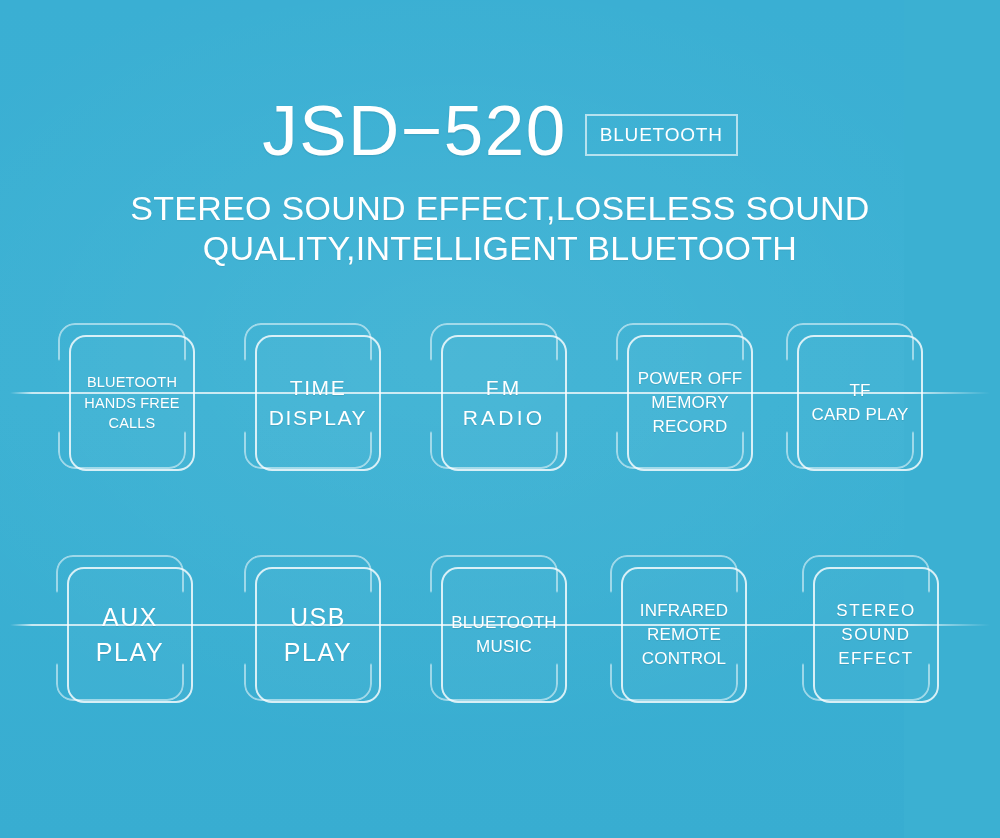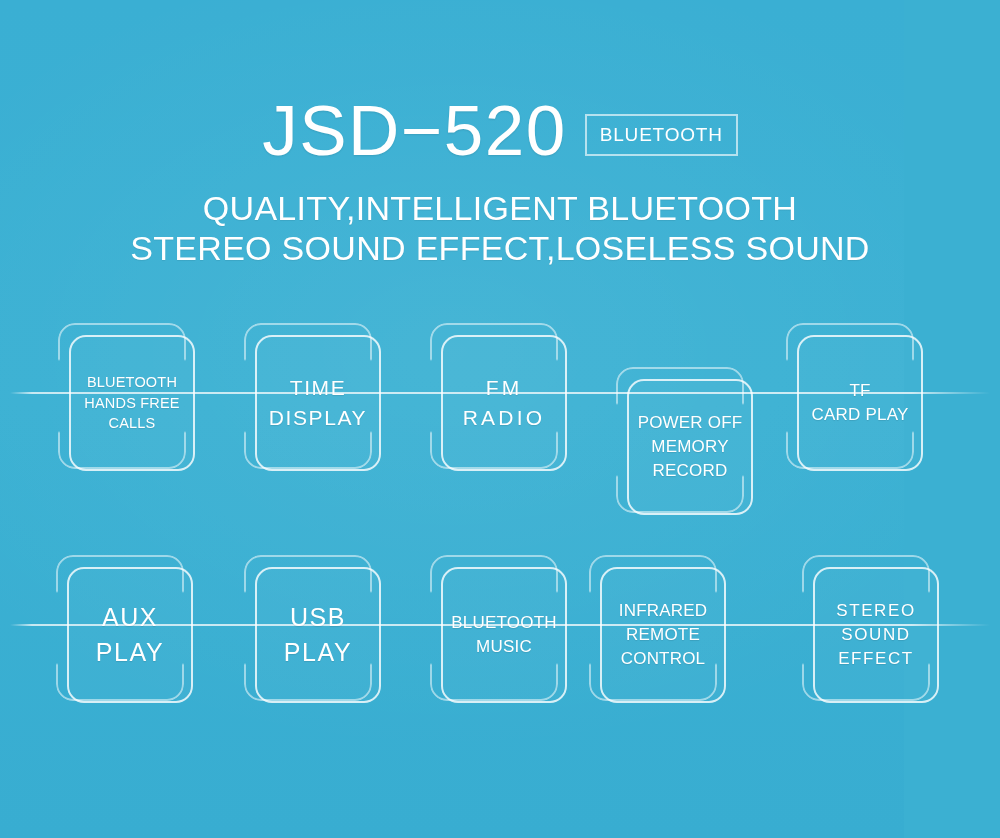--- a/index.html
+++ b/index.html
@@ -176,22 +176,22 @@
   <div class="header">
 
     <div class="title-row">
       <span class="product-title">JSD−520</span>
       <span class="bt-badge">
         <span class="bt-badge-text">BLUETOOTH</span>
       </span>
     </div>
 
     <div class="subtitle">
+      <span class="subtitle-line">STEREO SOUND EFFECT,LOSELESS SOUND</span>
       <span class="subtitle-line">QUALITY,INTELLIGENT BLUETOOTH</span>
-      <span class="subtitle-line">STEREO SOUND EFFECT,LOSELESS SOUND</span>
     </div>
 
   </div>
 
   <div class="row" id="row-1">
     <div class="rail"></div>
   <div class="cell" style="left: 55px;">
         <div class="frame-outer"></div>
         <div class="frame-inner">
           <div class="cell-label sz-sm">
@@ -212,21 +212,21 @@
       </div>
       <div class="cell" style="left: 427px;">
         <div class="frame-outer"></div>
         <div class="frame-inner">
           <div class="cell-label sz-lg tr-wide">
             <div>FM</div>
             <div>RADIO</div>
           </div>
         </div>
       </div>
-      <div class="cell" style="left: 613px; margin-top: 44px;">
+      <div class="cell" style="left: 613px;">
         <div class="frame-outer"></div>
         <div class="frame-inner">
           <div class="cell-label sz-md">
             <div>POWER OFF</div>
             <div>MEMORY</div>
             <div>RECORD</div>
           </div>
         </div>
       </div>
       <div class="cell" style="left: 783px;">
@@ -262,21 +262,21 @@
       </div>
       <div class="cell" style="left: 427px;">
         <div class="frame-outer"></div>
         <div class="frame-inner">
           <div class="cell-label sz-md">
             <div>BLUETOOTH</div>
             <div>MUSIC</div>
           </div>
         </div>
       </div>
-      <div class="cell" style="left: 586px;">
+      <div class="cell" style="left: 607px;">
         <div class="frame-outer"></div>
         <div class="frame-inner">
           <div class="cell-label sz-md">
             <div>INFRARED</div>
             <div>REMOTE</div>
             <div>CONTROL</div>
           </div>
         </div>
       </div>
       <div class="cell" style="left: 799px;">

